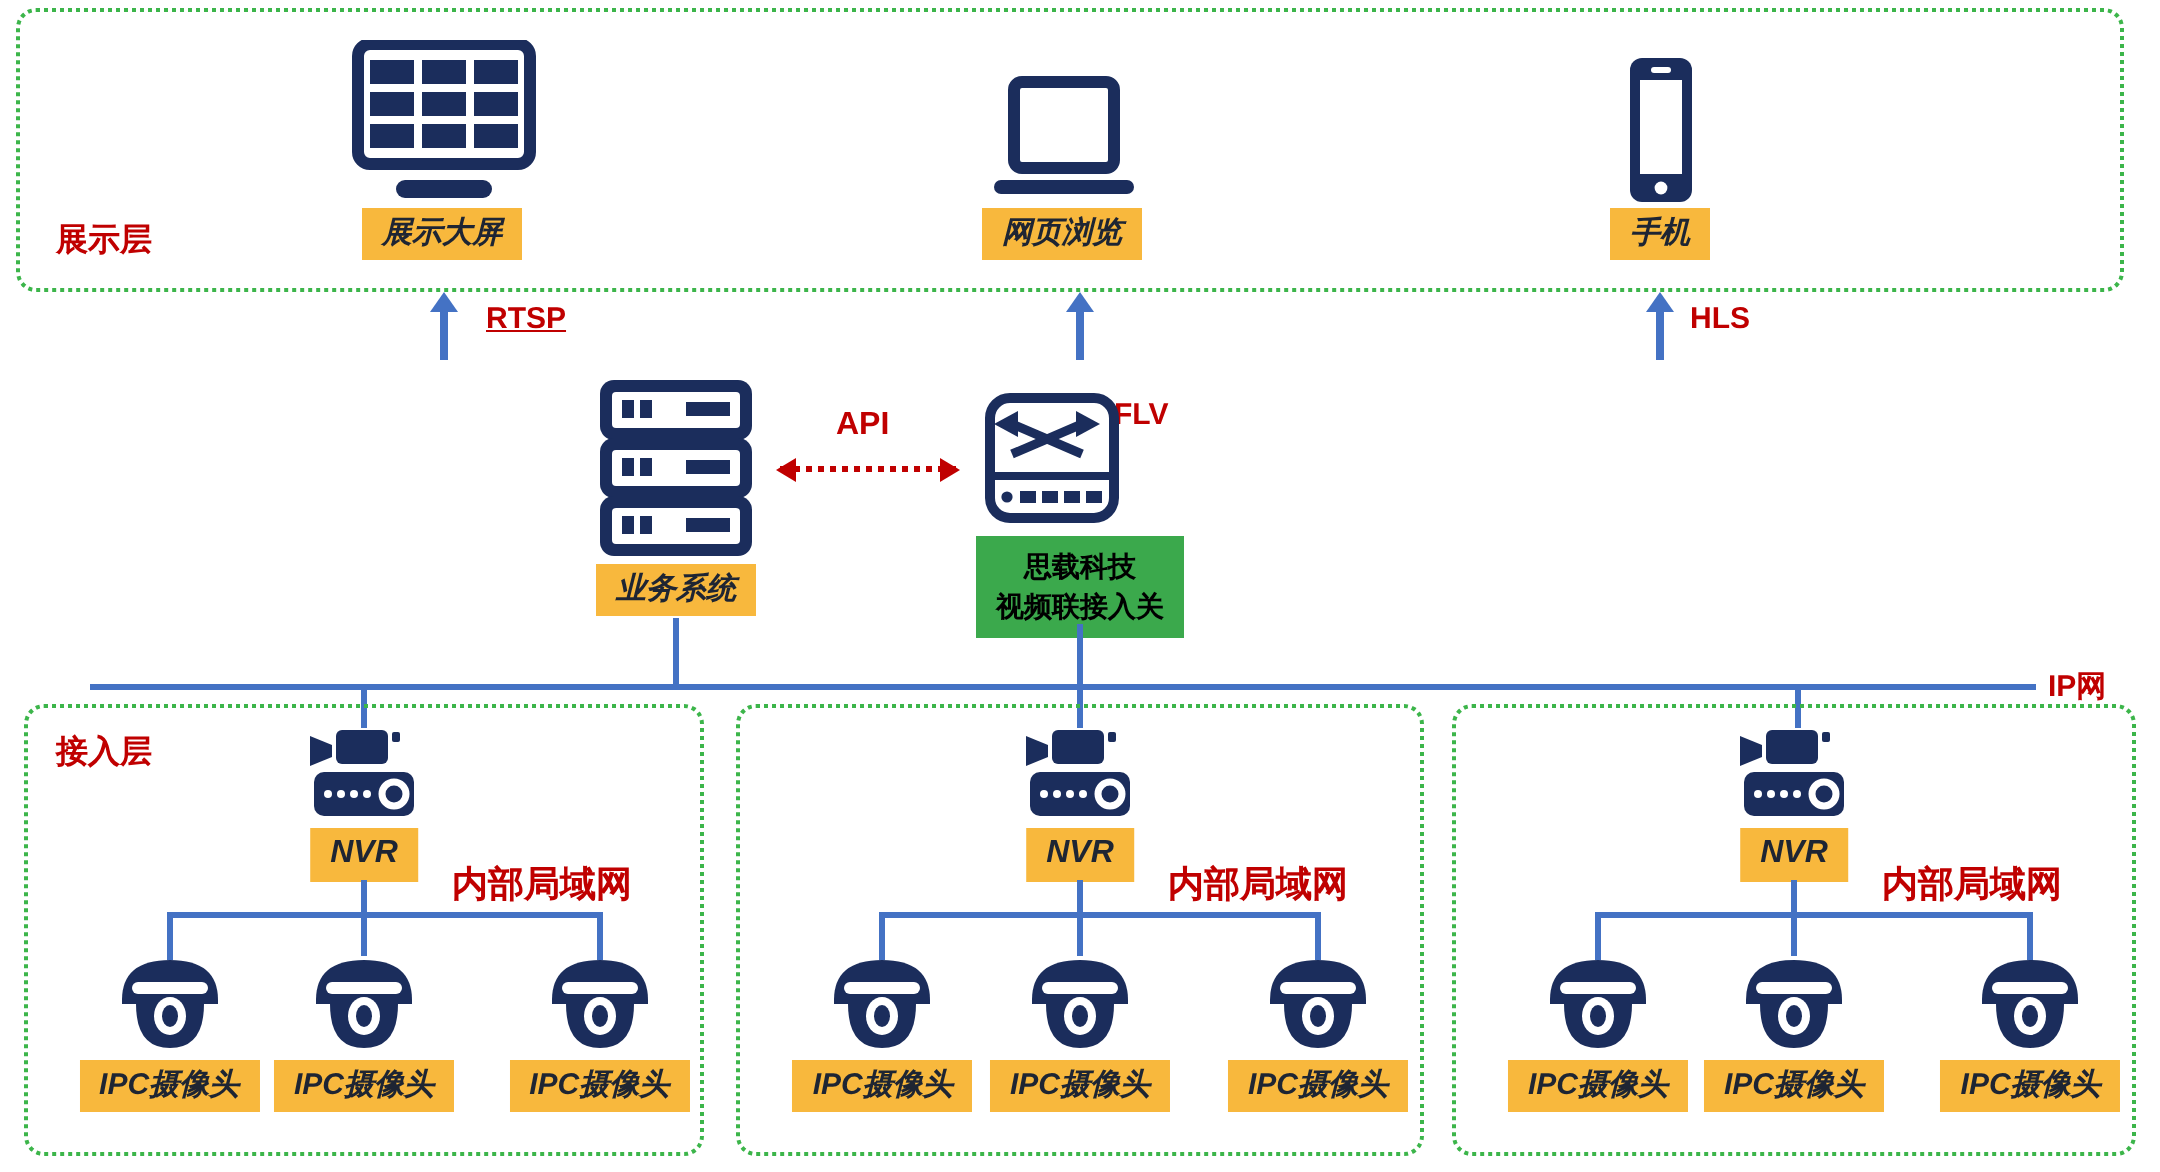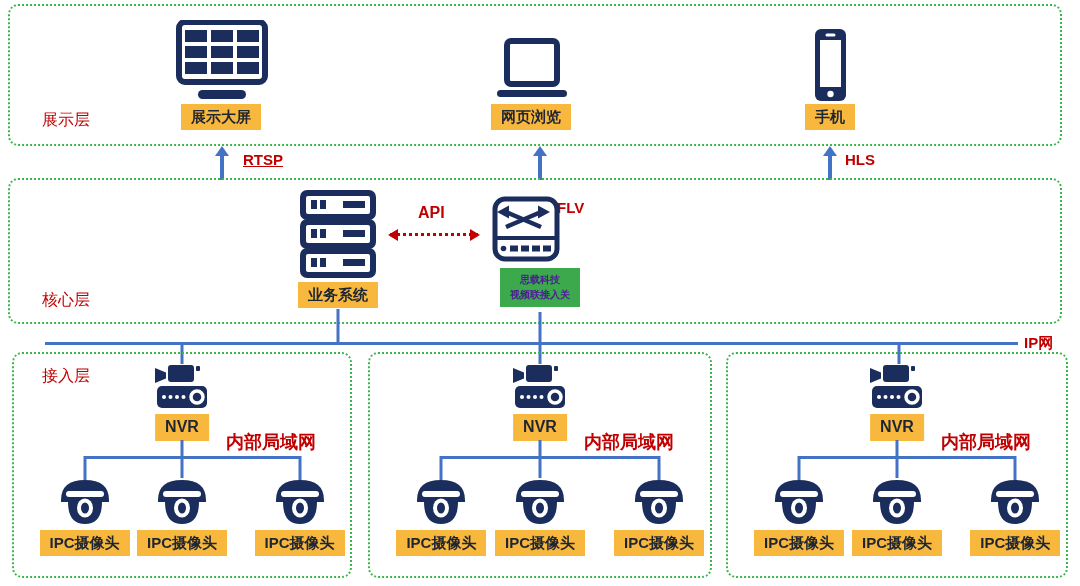--- a/index.html
+++ b/index.html
@@ -3,25 +3,25 @@
 <meta charset="utf-8">
 <style>
   :root{
     --navy:#1b2d5c; --blue:#4472c4; --red:#c00000; --yellow:#f8b83d;
     --green:#3ba94c; --green-border:#3cb54a; --label-text:#1e2533; --bg:#ffffff;
   }
   *{margin:0;padding:0;box-sizing:border-box;}
   body{background:#fff;font-family:"Liberation Sans","DejaVu Sans",sans-serif;}
   .canvas{position:relative;width:1080px;height:586px;background:var(--bg);overflow:hidden;}
   .layer-box{position:absolute;border:2px dotted var(--green-border);border-radius:10px;background:transparent;}
-  .layer-label{position:absolute;color:var(--red);font-weight:normal;font-size:16px;white-space:nowrap;margin-left:14px;}
+  .layer-label{position:absolute;color:var(--red);font-weight:bold;font-size:16px;white-space:nowrap;}
   .tag{position:absolute;transform:translateX(-50%);background:var(--yellow);color:var(--label-text);
-       font-weight:bold;font-size:15px;padding:3px 10px;white-space:nowrap;line-height:1.3;}
-  .green-tag{position:absolute;transform:translateX(-50%);background:var(--green);color:#4c1d95;
-       font-weight:bold;font-size:10px;padding:5px 10px;text-align:center;line-height:1.45;white-space:nowrap;}
+       font-weight:bold;font-size:15px;padding:3px 10px;white-space:nowrap;line-height:1.3;font-style:italic;}
+  .green-tag{position:absolute;transform:translateX(-50%);background:var(--green);color:#000000;
+       font-weight:bold;font-size:14px;padding:5px 10px;text-align:center;line-height:1.45;white-space:nowrap;}
   .proto-label{position:absolute;color:var(--red);font-weight:bold;font-size:15px;white-space:nowrap;}
   .icon{position:absolute;color:var(--navy);}
   .icon.centered{transform:translateX(-50%);}
   .varrow{position:absolute;width:14px;height:34px;transform:translateX(-50%);}
   .varrow::before{content:"";position:absolute;left:50%;transform:translateX(-50%);top:0;
        border-left:7px solid transparent;border-right:7px solid transparent;border-bottom:10px solid var(--blue);}
   .varrow::after{content:"";position:absolute;left:50%;transform:translateX(-50%);top:9px;bottom:0;width:4px;background:var(--blue);}
   .vline{position:absolute;width:3px;background:var(--blue);transform:translateX(-50%);}
   .hline{position:absolute;height:3px;background:var(--blue);}
   .api-arrow{position:absolute;height:0;border-top:3px dotted var(--red);}
@@ -136,23 +136,20 @@
     </svg>
   <span class="tag" style="left:830px;top:104px;">手机</span>
 
   <i class="varrow" style="left:222px;top:146px;"></i>
   <span class="proto-label" style="left:243px;top:151px;text-decoration:underline;">RTSP</span>
   <i class="varrow" style="left:540px;top:146px;"></i>
   <span class="proto-label" style="left:557px;top:151px;margin-top:48px;">FLV</span>
   <i class="varrow" style="left:830px;top:146px;"></i>
   <span class="proto-label" style="left:845px;top:151px;">HLS</span>
 
-  <div class="layer-box" style="left:8px;top:178px;width:1054px;height:146px;">
-    <span class="layer-label" style="left:18px;top:110px;">核心层</span>
-  </div>
 
   <svg class="icon" style="left:299px;top:190px;width:78px;height:88px;">
       <use href="#sym-server"></use>
     </svg>
   <span class="tag" style="left:338px;top:282px;">业务系统</span>
 
   <span class="proto-label" style="left:418px;top:204px;font-size:16px;">API</span>
   <i class="api-arrow" style="left:390px;top:233px;width:88px;"></i>
 
   <svg class="icon" style="left:492px;top:196px;width:68px;height:66px;">

